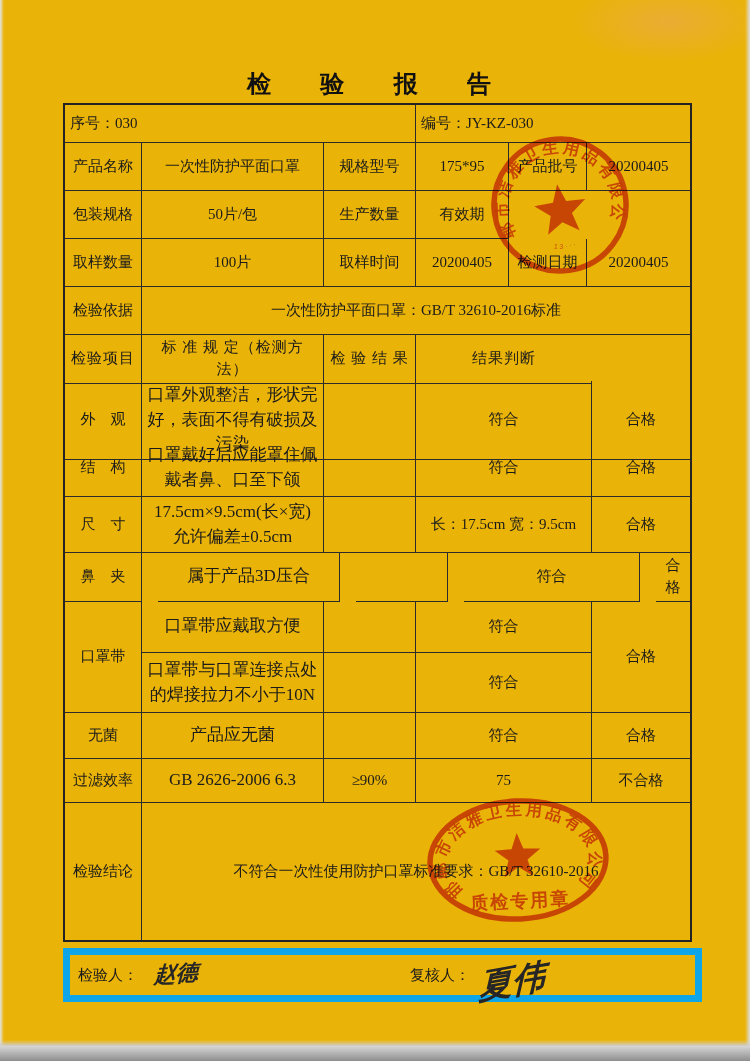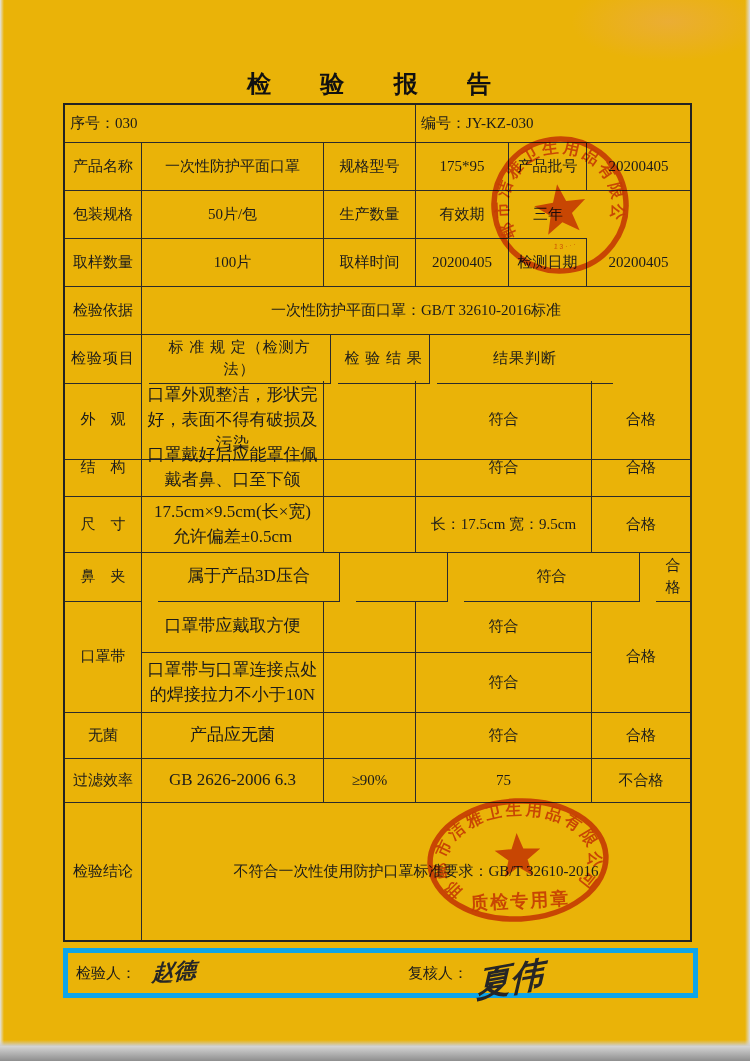--- a/index.html
+++ b/index.html
@@ -17,41 +17,41 @@
   }
   
   .tbl {
     position:absolute; left:63px; top:103px; width:625px;
     border:2px solid #232323; box-sizing:content-box; background:transparent;
   }
   .tr { display:grid; }
   .r-serial { grid-template-columns:351px 1fr; height:38px; }
   .r-info   { grid-template-columns:77px 182px 92px 93px 78px 1fr; height:48px; }
   .r-basis  { grid-template-columns:77px 1fr; height:48px; }
-  .r-head   { grid-template-columns:77px 182px 92px 176px 1fr; height:46px;gap:7px; }
+  .r-head   { grid-template-columns:77px 182px 92px 176px 1fr; height:46px; }
   .r-res    { grid-template-columns:77px 182px 92px 176px 1fr; }
   .h58 { height:58px; } .h56 { height:56px; } .h48 { height:48px;gap:16px; }
   .h46 { height:46px; } .h44 { height:44px; }
   .r-strap  { grid-template-columns:77px 182px 92px 176px 1fr; grid-template-rows:52px 60px; }
   .r-concl  { grid-template-columns:77px 1fr; height:137px; }
   .c {
     border-right:1.5px solid #2b2b2b; border-bottom:1.5px solid #2b2b2b;
     display:flex; align-items:center; justify-content:center;
     text-align:center; font-size:15px; line-height:1.45;
     padding:2px 5px; box-sizing:border-box;
   }
   .c.left { justify-content:flex-start; text-align:left; }
   .c.end { border-right:none; }
   .r-concl .c { border-bottom:none; }
   .std { font-size:17px;text-align:center; }
   .hd { letter-spacing:1px; }
   
   .signoff {
     position:absolute; left:63px; top:948px; width:625px; height:40px;
-    border:5px solid #0ea5e9; box-sizing:content-box;
+    border:7px solid #0ea5e9; box-sizing:content-box;
     display:flex; align-items:center; font-size:15px; overflow:visible;
   }
   .signoff .lbl { white-space:nowrap; }
   .lbl-inspector { margin-left:8px; }
   .lbl-reviewer { margin-left:212px; }
   .sig {
     font-style:italic; font-weight:700; color:#262626; white-space:nowrap;
   }
   .sig-inspector {
     font-size:22px; transform:rotate(-4deg) skewX(-6deg);
@@ -116,21 +116,20 @@
       <div class="c">175*95</div>
       <div class="c">产品批号</div>
       <div class="c end">20200405</div>
     </div>
 
     <div class="tr r-info">
       <div class="c">包装规格</div>
       <div class="c">50片/包</div>
       <div class="c">生产数量</div>
       <div class="c">有效期</div>
-      <div class="c end">三年</div>
     </div>
 
     <div class="tr r-info">
       <div class="c">取样数量</div>
       <div class="c">100片</div>
       <div class="c">取样时间</div>
       <div class="c">20200405</div>
       <div class="c">检测日期</div>
       <div class="c end">20200405</div>
     </div>

